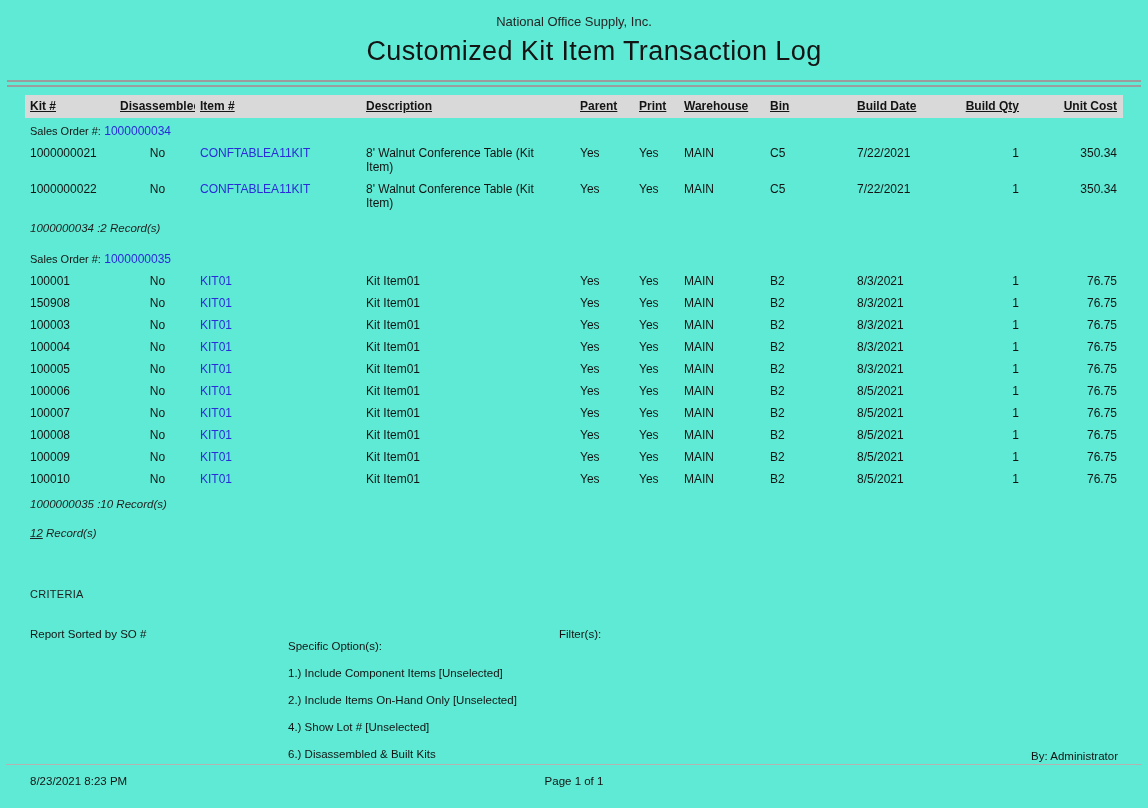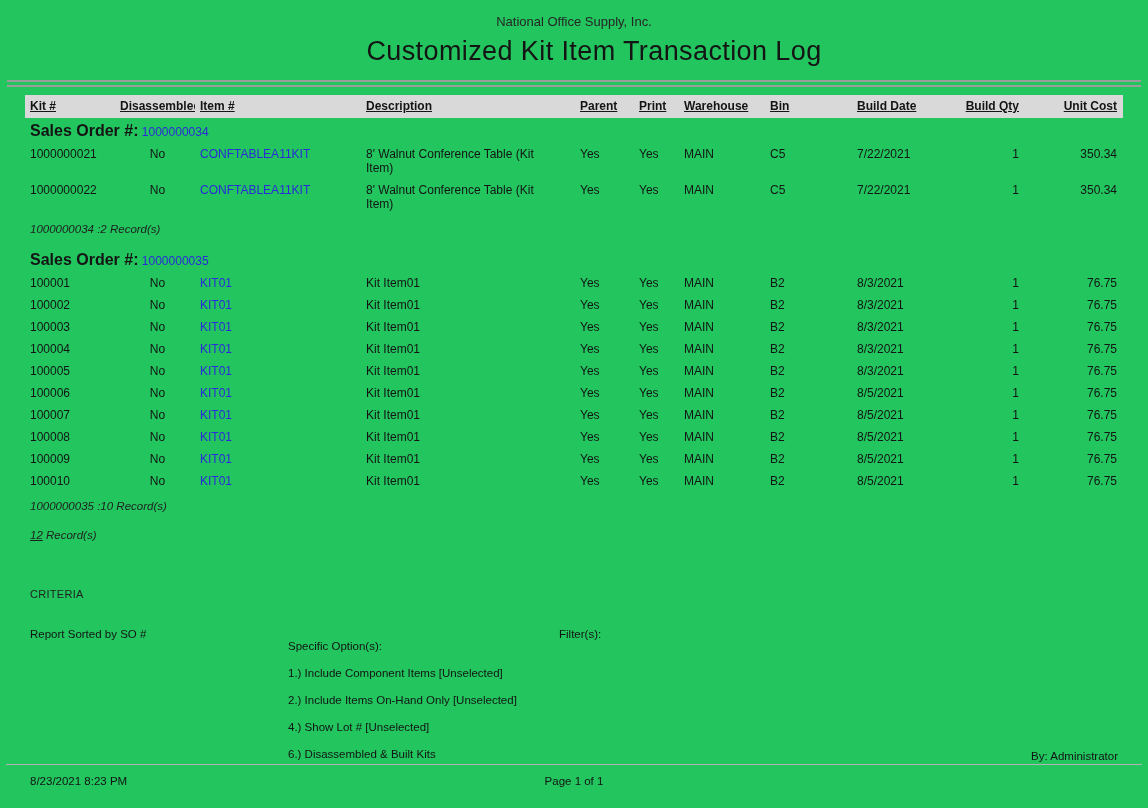--- a/index.html
+++ b/index.html
@@ -1,38 +1,38 @@
 <!DOCTYPE html>
 <html><head>
 <meta charset="utf-8">
 <style>
   html,body { margin:0; padding:0; background:#ffffff; }
   .page {
     position:relative; width:1148px; height:808px; overflow:hidden;
-    background:#22c55e; color:#141414;
+    background:#5eead4; color:#141414;
     font-family:"Liberation Sans", sans-serif;
   }
 
   
   .company { padding-top:14px; text-align:center; font-size:13px; color:#262626; }
   .title   { margin-top:7px; text-align:center; font-size:27px; font-weight:400; color:#141414; letter-spacing:0.4px;margin-left:40px; }
   .double-rule { margin:13px 7px 0 7px; height:3px; border-top:2px solid #9c9c9c; border-bottom:2px solid #9c9c9c; }
 
   
   table.report { margin:8px 0 0 25px; width:1098px; border-collapse:collapse; table-layout:fixed; }
   thead tr { background:#d9d9d9; }
   th { font-size:12px; font-weight:bold; text-decoration:underline; text-align:left;
        padding:4px 0 5px 5px; white-space:nowrap; overflow:hidden;margin-left:37px; }
   th.al-right { text-align:right; padding-right:6px; }
   td { font-size:12px; vertical-align:top; padding:4px 0 4px 5px; line-height:14px; }
   td.al-center { text-align:center; }
   td.al-right  { text-align:right; padding-right:6px; }
   td.desc { padding-right:16px; }
   tr.group-header td { padding:6px 0 4px 5px; white-space:nowrap; }
-  .so-label { font-weight:bold; font-size:16px; }
+  .so-label { font-weight:normal; font-size:11px; }
   a.rlink { text-decoration:none; cursor:pointer; }
   tr.group-summary td { font-style:italic; font-size:11.5px; padding:7px 0 11px 5px; color:#1f1f1f; }
 
   .total-line { margin:5px 0 0 30px; font-style:italic; font-size:11.5px; color:#1f1f1f; }
   .total-line .cnt { text-decoration:underline; }
 
   
   .criteria { position:absolute; left:30px; top:588px; width:1090px; }
   .criteria-heading { font-size:11px; color:#1f1f1f; letter-spacing:0.3px; }
   .criteria-row { display:flex; margin-top:27px; font-size:11.5px; line-height:15px; }
@@ -128,21 +128,21 @@
           <td class="desc">Kit Item01</td>
           <td>Yes</td>
           <td>Yes</td>
           <td>MAIN</td>
           <td>B2</td>
           <td>8/3/2021</td>
           <td class="al-right">1</td>
           <td class="al-right">76.75</td>
         </tr>
         <tr>
-          <td>100002</td>
+          <td>150908</td>
           <td class="al-center">No</td>
           <td><a class="rlink" style="color: rgb(43, 43, 217);">KIT01</a></td>
           <td class="desc">Kit Item01</td>
           <td>Yes</td>
           <td>Yes</td>
           <td>MAIN</td>
           <td>B2</td>
           <td>8/3/2021</td>
           <td class="al-right">1</td>
           <td class="al-right">76.75</td>

